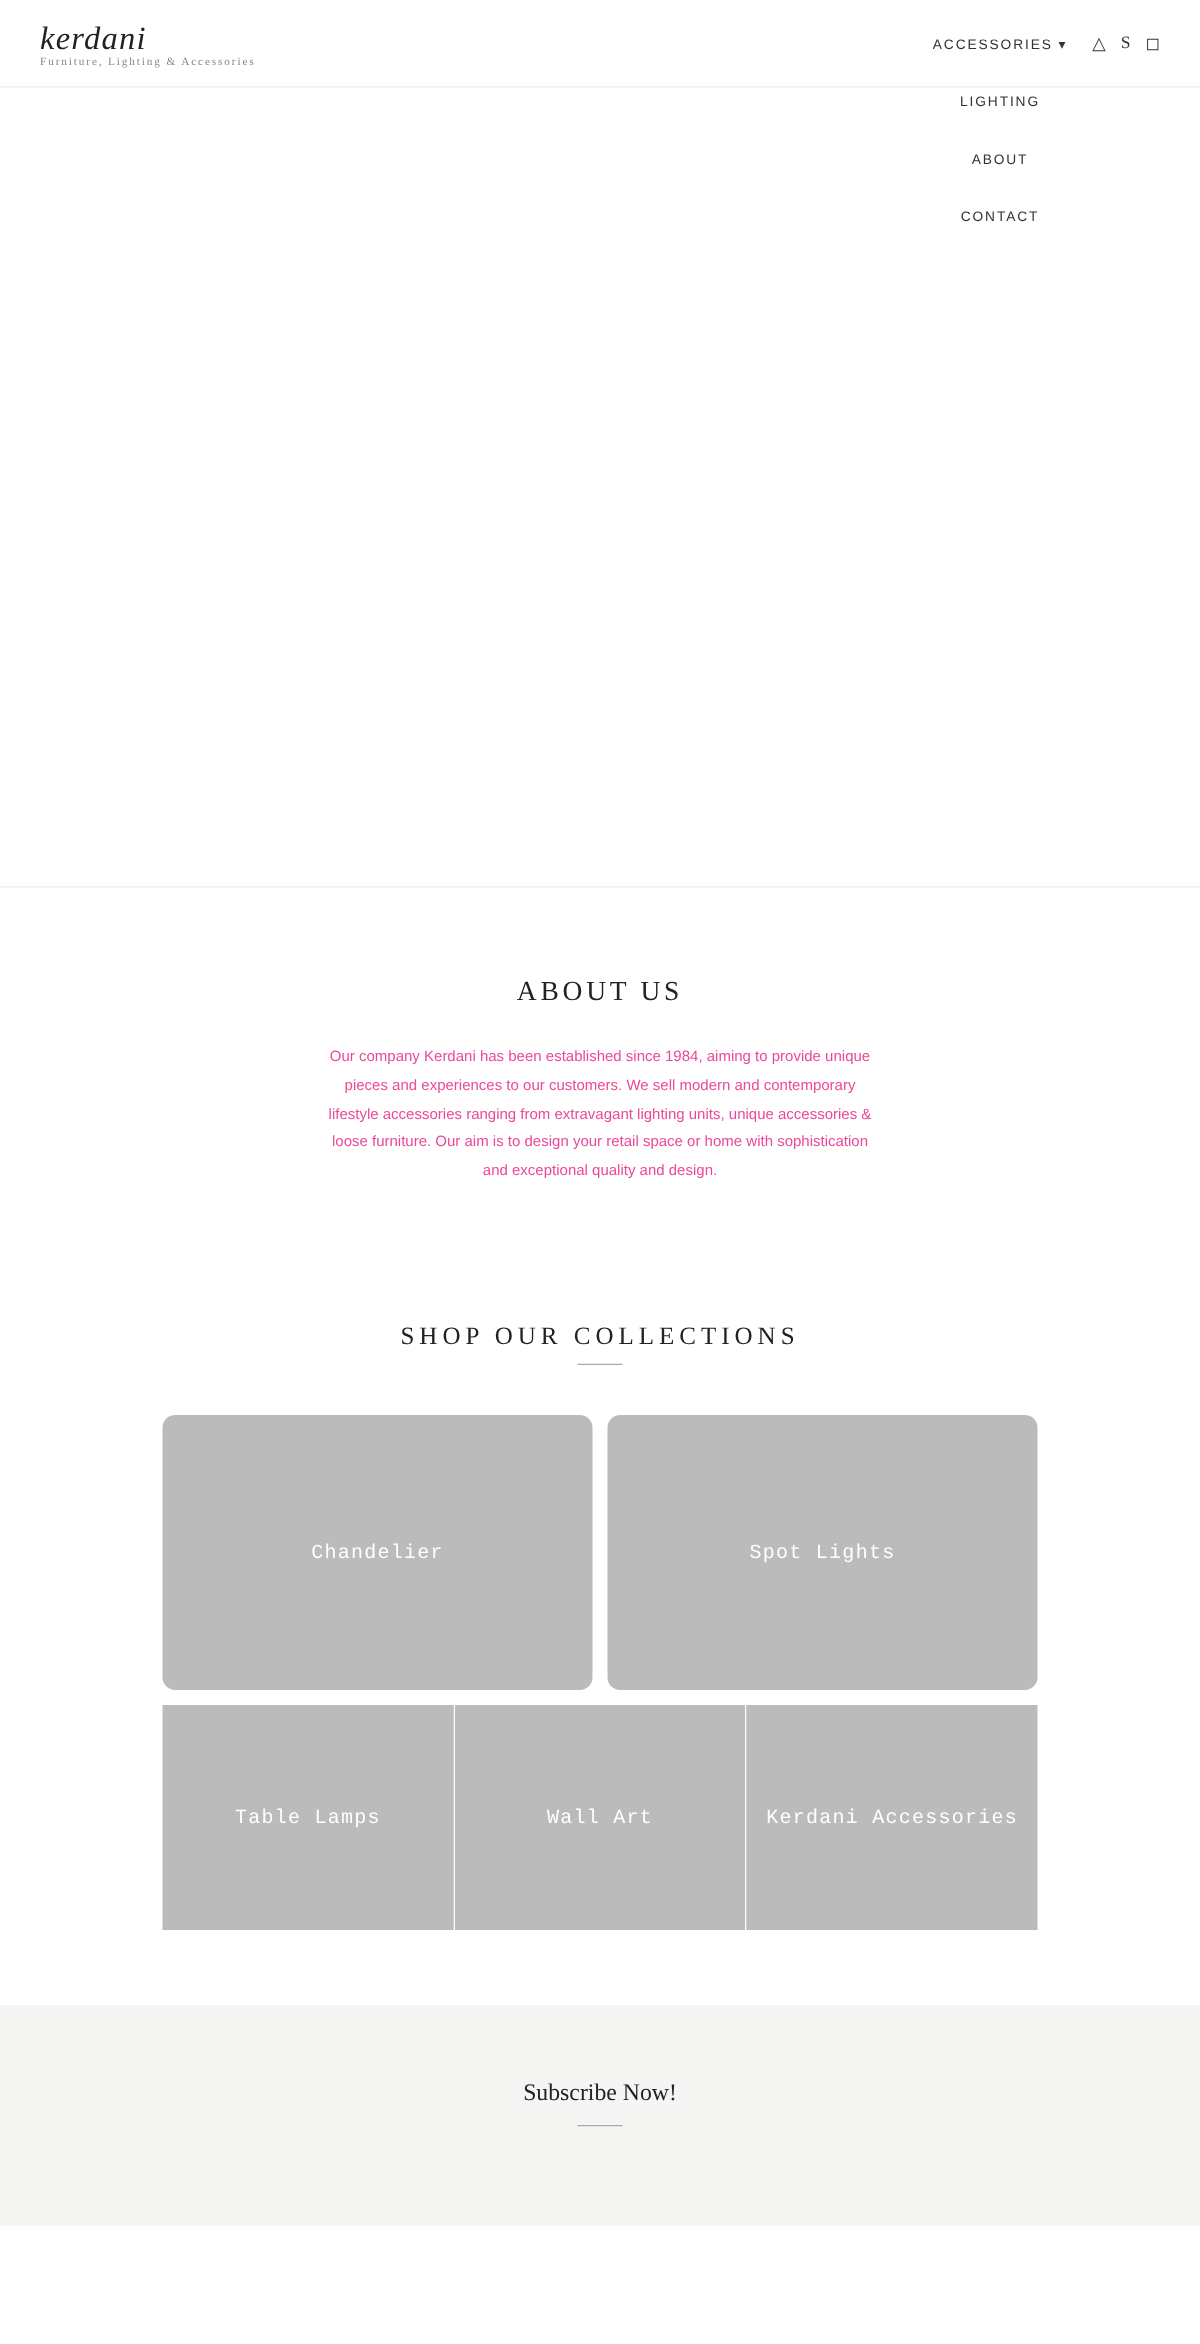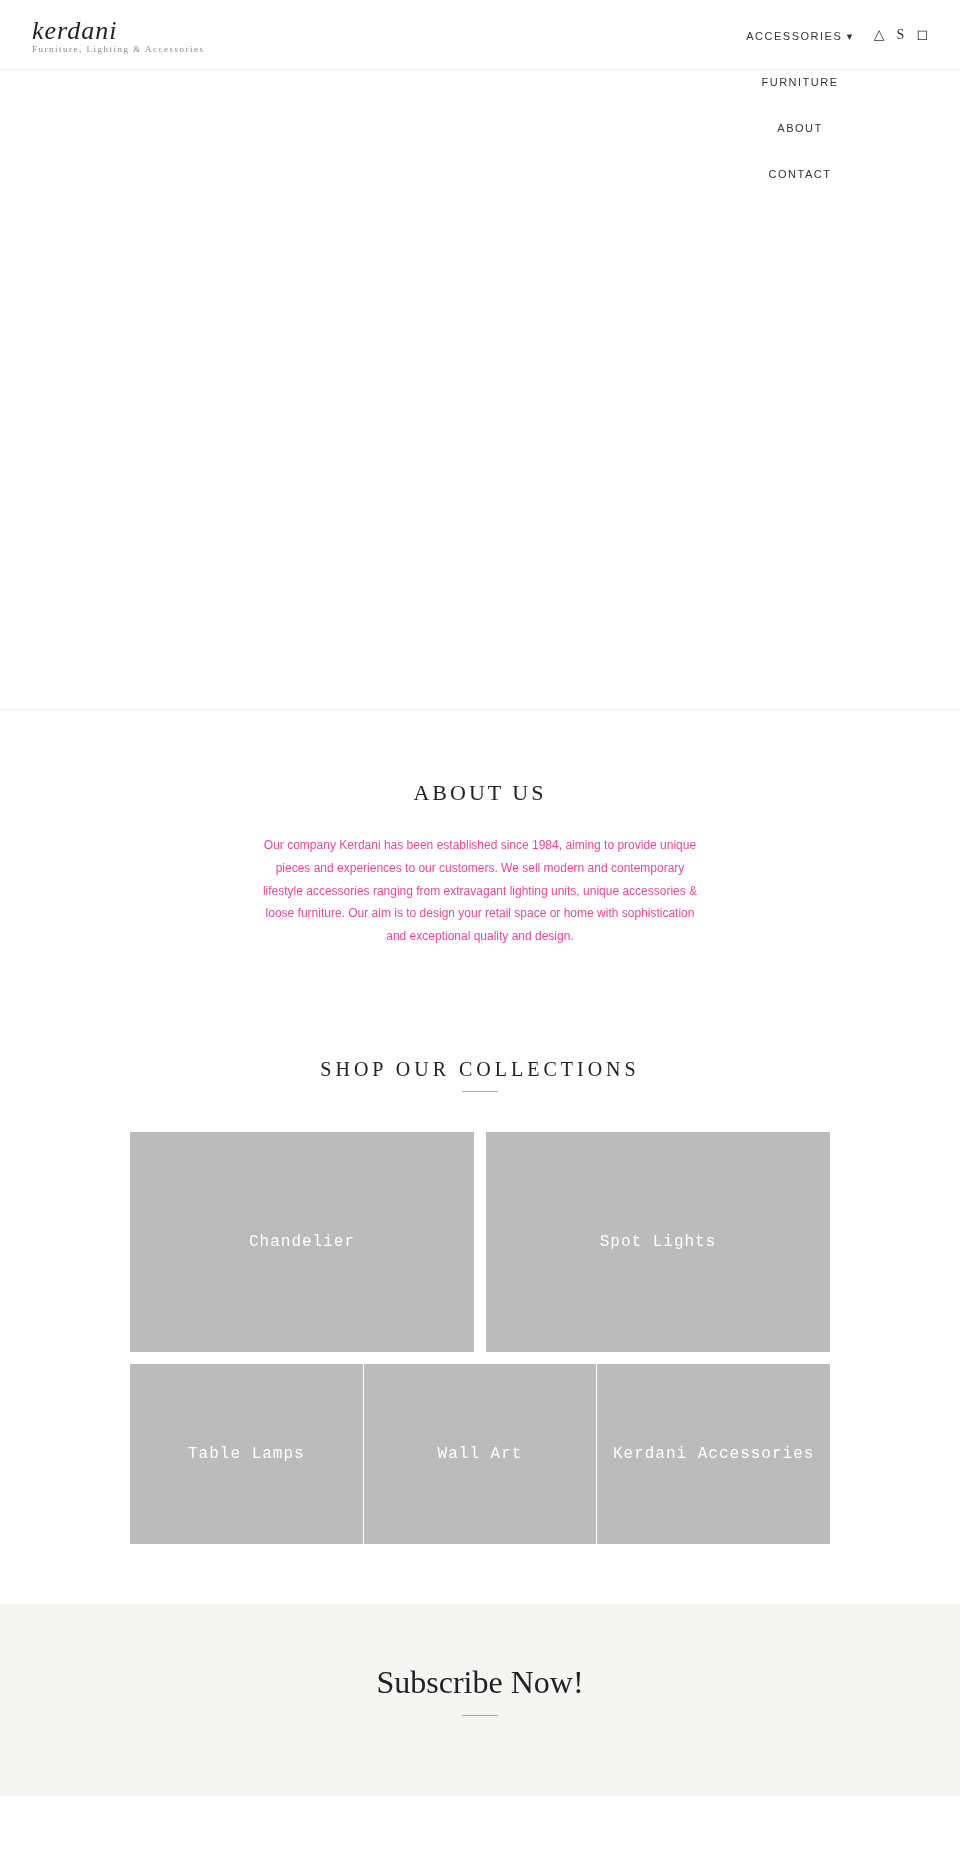--- a/index.html
+++ b/index.html
@@ -136,20 +136,21 @@
       background: #bbb;
       display: flex;
       align-items: center;
       justify-content: center;
       cursor: pointer;
       position: relative;
       overflow: hidden;
     }
     .card-tall {
       height: 220px;
+      border-radius: 10px;
     }
     .card-short {
       height: 180px;
     }
     .card-label {
       color: #fff;
       font-family: 'Courier New', Courier, monospace;
       font-size: 16px;
       letter-spacing: 1px;
       text-align: center;
@@ -158,21 +159,21 @@
     }
 
     
     .subscribe-section {
       background: #f5f5f3;
       padding: 60px 40px 80px;
       text-align: center;
     }
     .subscribe-section h2 {
       font-family: Georgia, serif;
-      font-size: 32px;
+      font-size: 19px;
       font-weight: normal;
       margin-bottom: 14px;
       color: #222;
     }
     .subscribe-section p {
       font-size: 11px;
       color: #666;
       margin-bottom: 20px;
       font-family: Arial, sans-serif;
       letter-spacing: 0.3px;
@@ -190,21 +191,21 @@
 <nav>
   <div class="logo-area">
     <span class="logo-text">kerdani</span>
     <span class="logo-sub">Furniture, Lighting &amp; Accessories</span>
   </div>
   <ul class="nav-links">
     <li><a href="#">HOME</a></li>
     <li><a href="#">FURNITURE</a></li>
     <li><a href="#">LIGHTING ▾</a></li>
     <li><a href="#">ACCESSORIES ▾</a></li>
-    <li><a href="#">FURNITURE</a></li>
+    <li><a href="#">LIGHTING</a></li>
     <li><a href="#">ABOUT</a></li>
     <li><a href="#">CONTACT</a></li>
   </ul>
   <div class="nav-icons">
     <span class="nav-icon">△</span>
     <span class="nav-icon">S</span>
     <span class="nav-icon">◻</span>
   </div>
 </nav>
 

